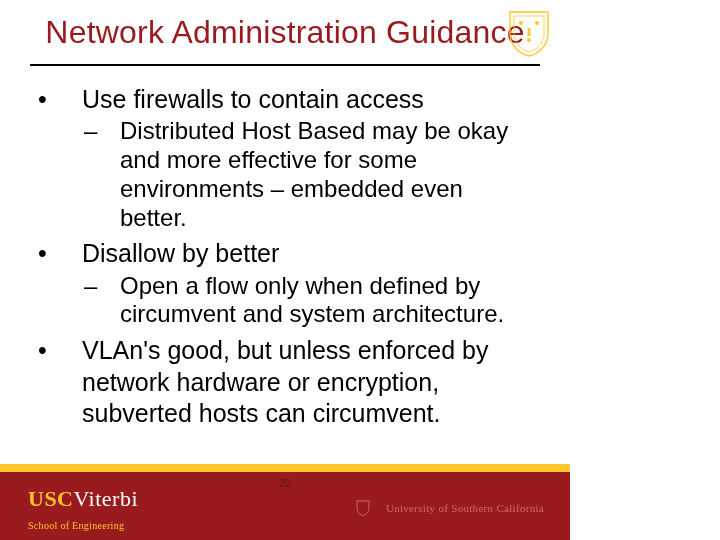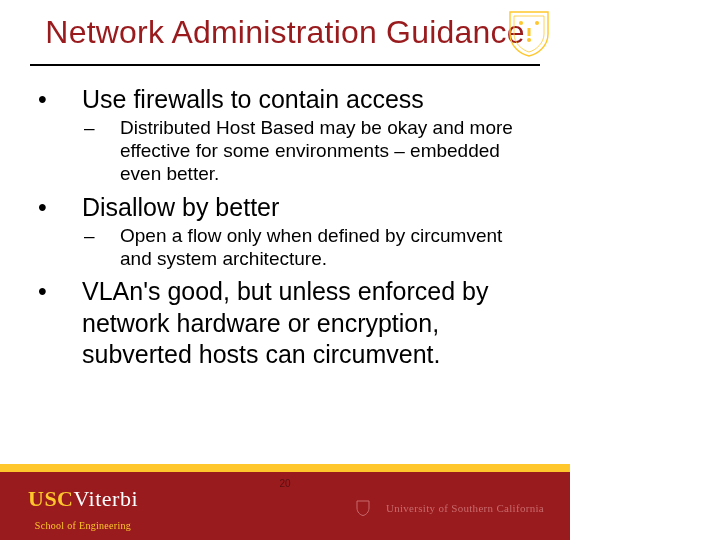--- a/index.html
+++ b/index.html
@@ -60,21 +60,21 @@
     line-height: 1.25;
     margin: 4px 0 0 0;
     text-indent: -22px;
     padding-left: 22px;
   }
   .lvl1 .dot {
     display: inline-block;
     width: 22px;
   }
   .lvl2 {
-    font-size: 19px;
+    font-size: 24px;
     line-height: 1.2;
     margin: 2px 0 6px 0;
     padding-left: 60px;
     text-indent: -18px;
   }
   .lvl2 .dash {
     display: inline-block;
     width: 18px;
   }
   .footer-bar {
@@ -92,21 +92,20 @@
     top: -8px;
     height: 8px;
     background: #FFC72C;
   }
   .usc-logo {
     position: absolute;
     left: 28px;
     top: 14px;
     display: flex;
     flex-direction: column;
-    text-align: center;
   }
   .usc-logo .line1 {
     font-family: Georgia, 'Times New Roman', serif;
     font-size: 22px;
     letter-spacing: 0.5px;
   }
   .usc-logo .line1 .usc { color: #FFC72C; font-weight: 600; }
   .usc-logo .line1 .viterbi { color: #ffffff; font-weight: 400; }
   .usc-logo .line2 {
     color: #FFC72C;

